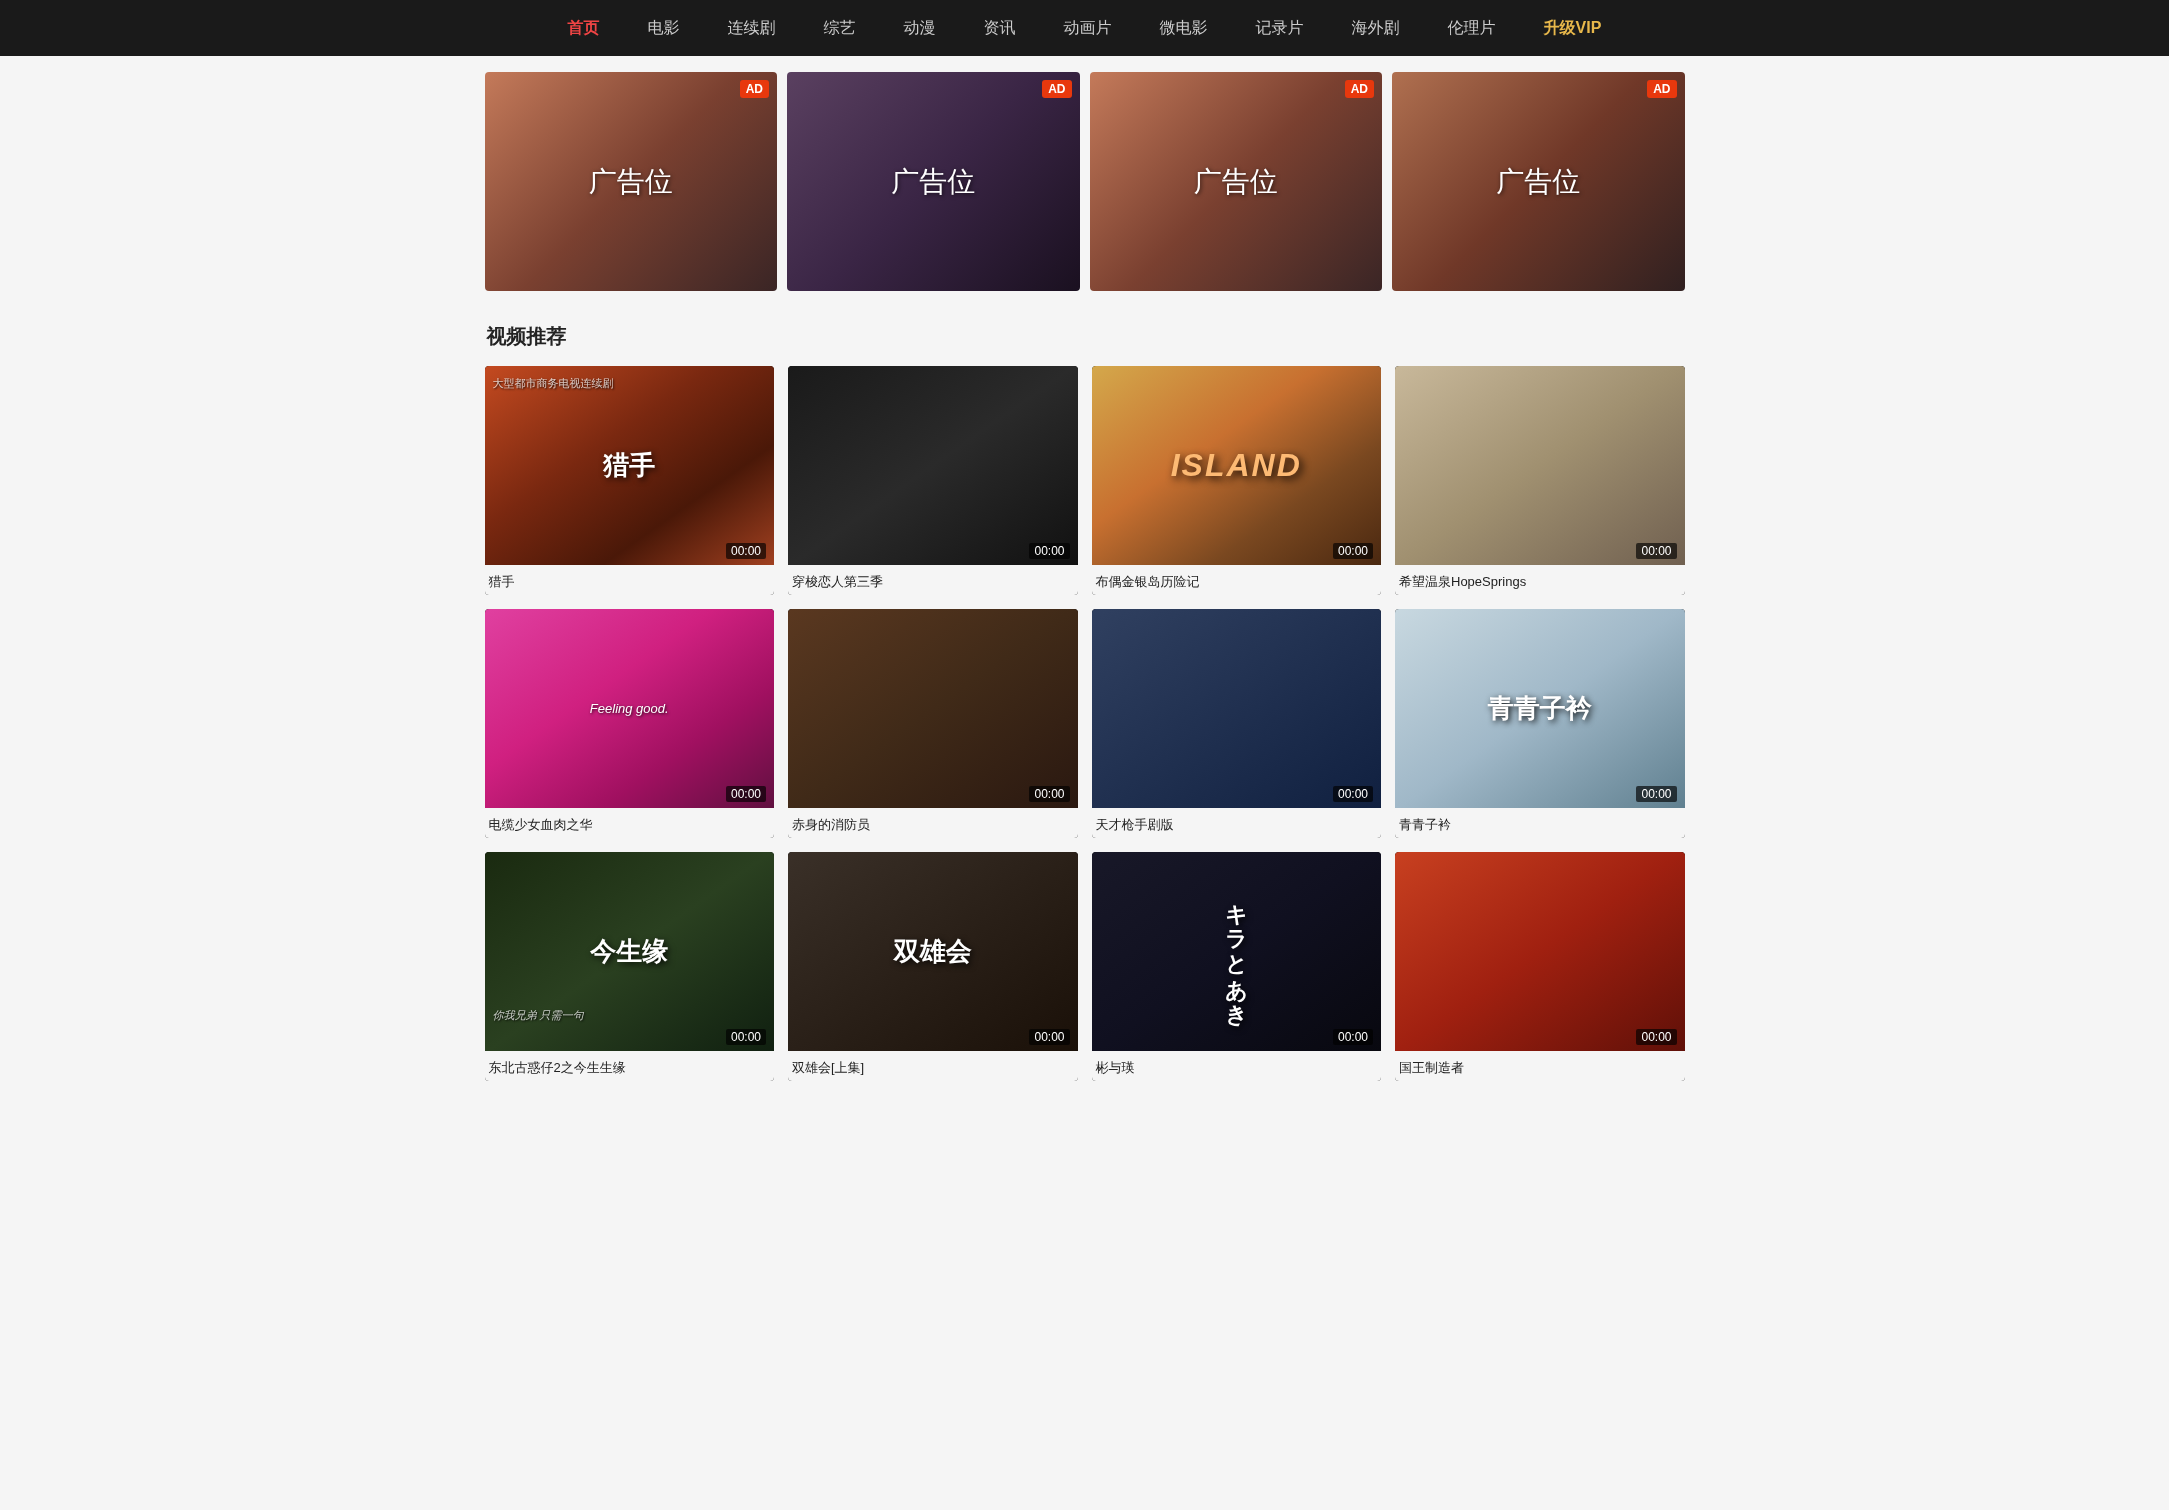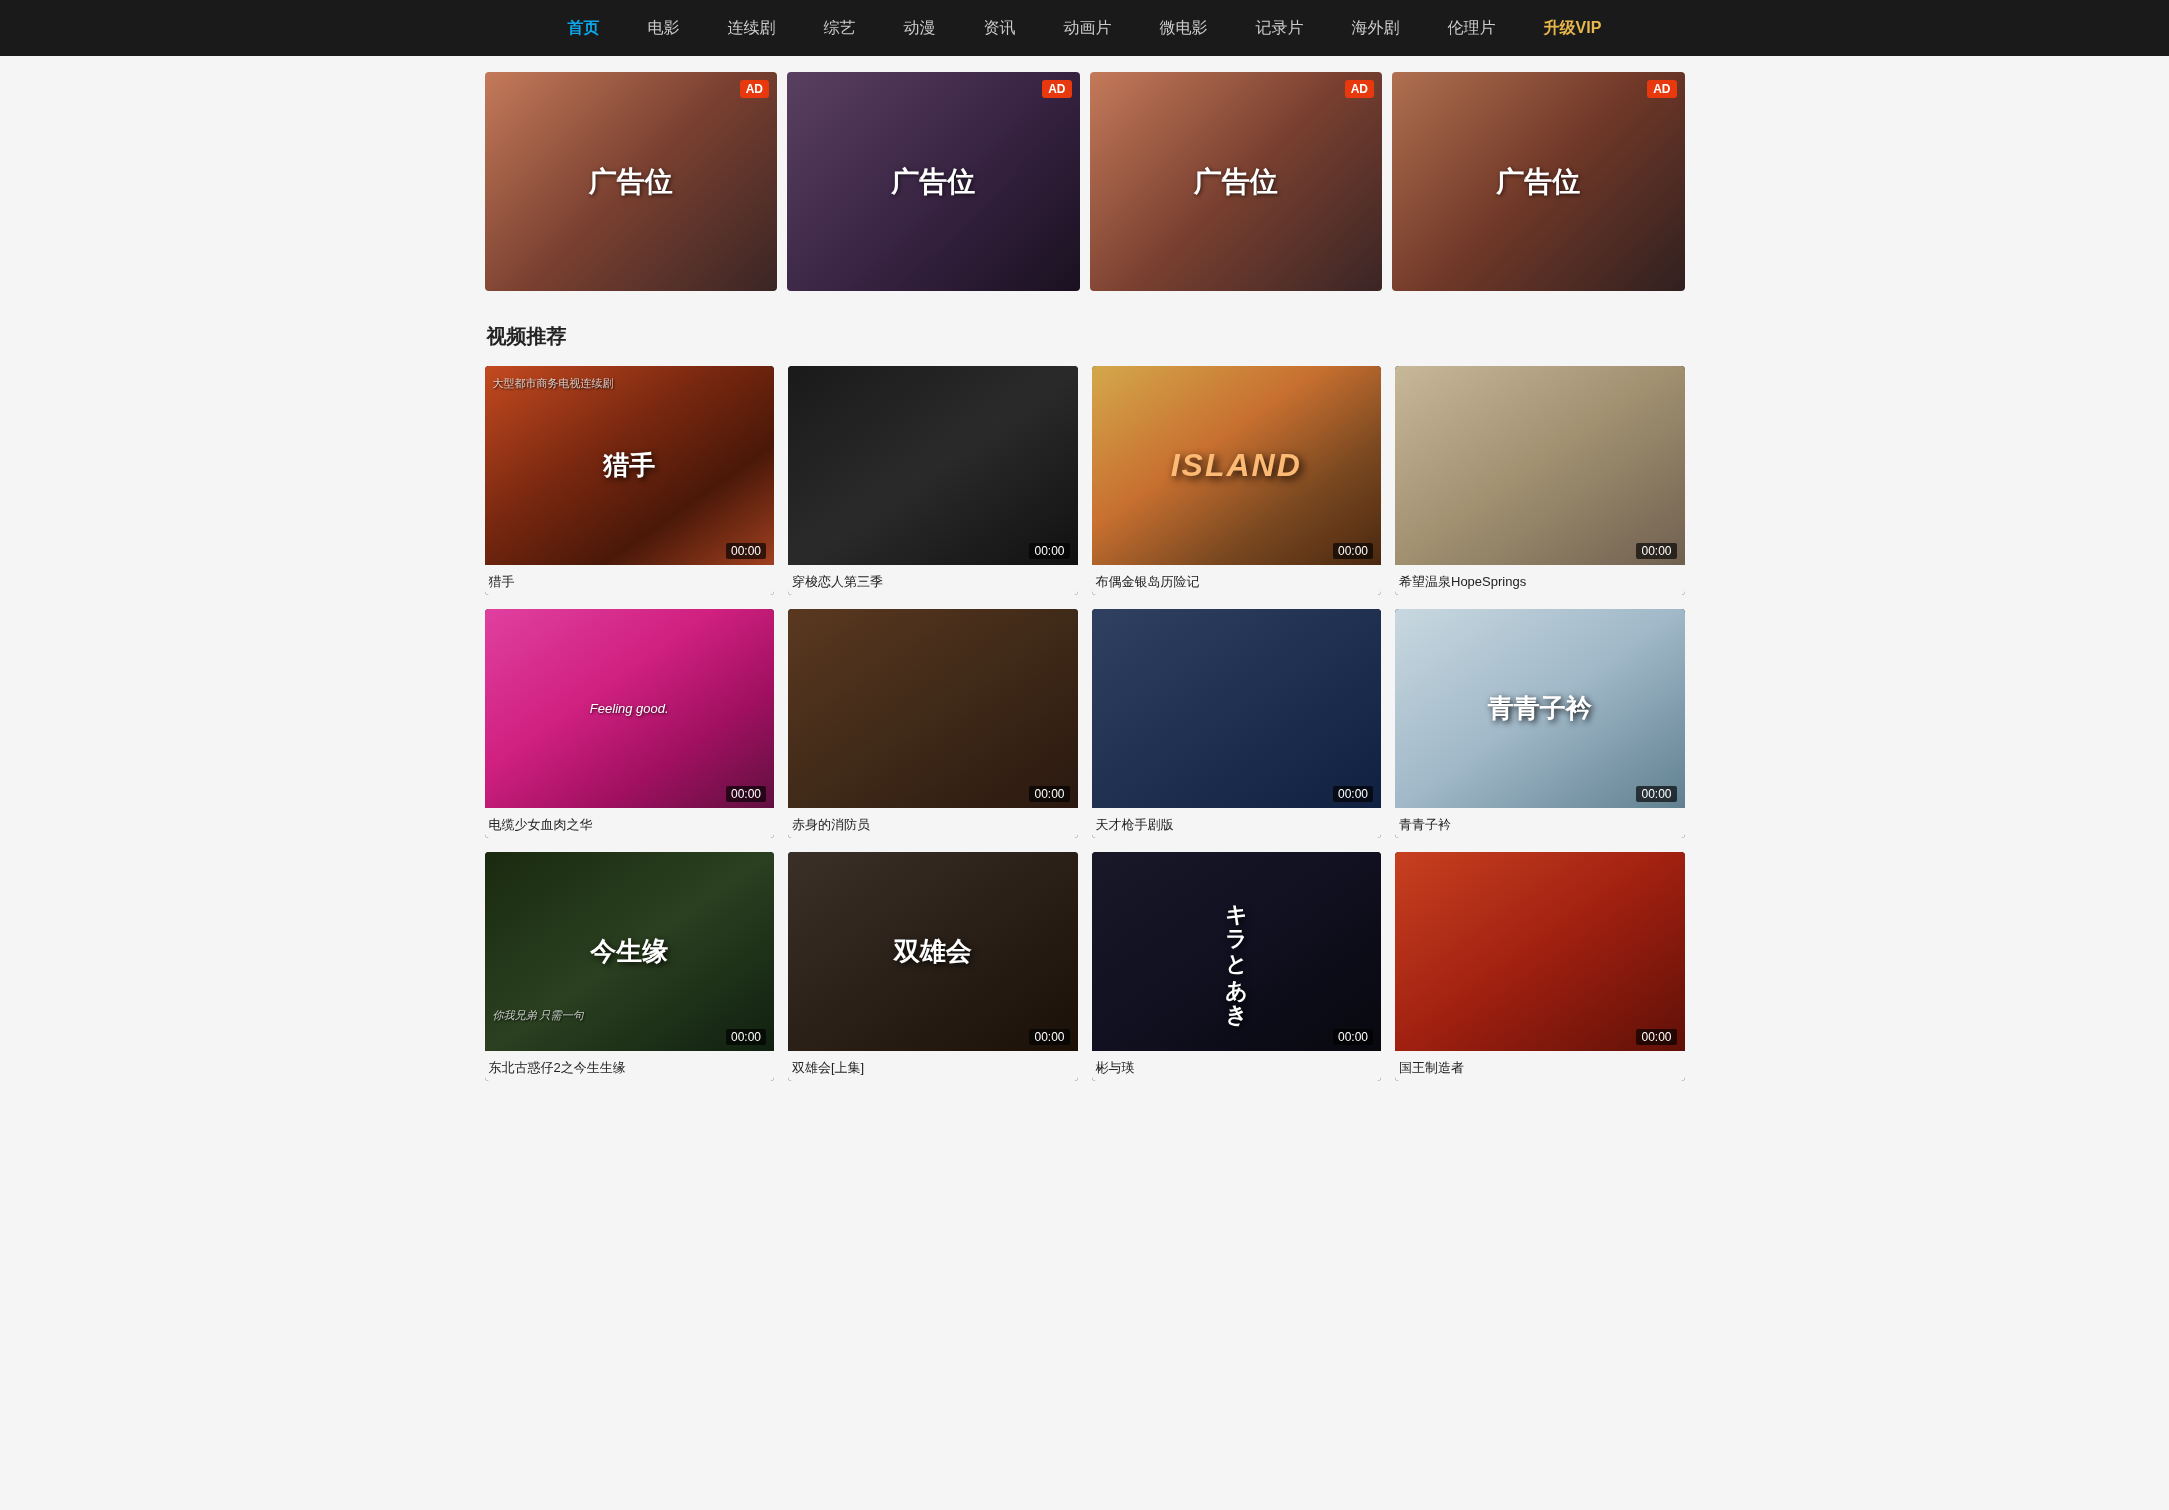--- a/index.html
+++ b/index.html
@@ -18,21 +18,21 @@
       display: flex;
       gap: 48px;
       list-style: none;
     }
     .nav-items li a {
       color: #ccc;
       text-decoration: none;
       font-size: 16px;
       white-space: nowrap;
     }
-    .nav-items li.active a { color: #0ea5e9; font-weight: bold; }
+    .nav-items li.active a { color: #ef4444; font-weight: bold; }
     .nav-items li.vip a {
       color: #e8b84b;
       font-weight: bold;
     }
 
     
     .content {
       max-width: 1200px;
       margin: 0 auto;
       padding: 16px 0 40px;
@@ -61,21 +61,21 @@
       align-items: center;
       justify-content: center;
     }
     .ad-card .ad-bg.c1 { background: linear-gradient(135deg, #c47a5a 0%, #7a4030 50%, #3a2525 100%); }
     .ad-card .ad-bg.c2 { background: linear-gradient(135deg, #5a4060 0%, #3a2545 50%, #1a1020 100%); }
     .ad-card .ad-bg.c3 { background: linear-gradient(135deg, #c47a5a 0%, #7a4030 50%, #3a2525 100%); }
     .ad-card .ad-bg.c4 { background: linear-gradient(135deg, #b07050 0%, #703828 50%, #302020 100%); }
     .ad-label {
       color: #fff;
       font-size: 28px;
-      font-weight: bold;
+      font-weight: normal;
       text-shadow: 1px 1px 4px rgba(0,0,0,0.7);
     }
     .ad-badge {
       position: absolute;
       top: 8px;
       right: 8px;
       background: #e8380d;
       color: #fff;
       font-size: 12px;
       font-weight: bold;

